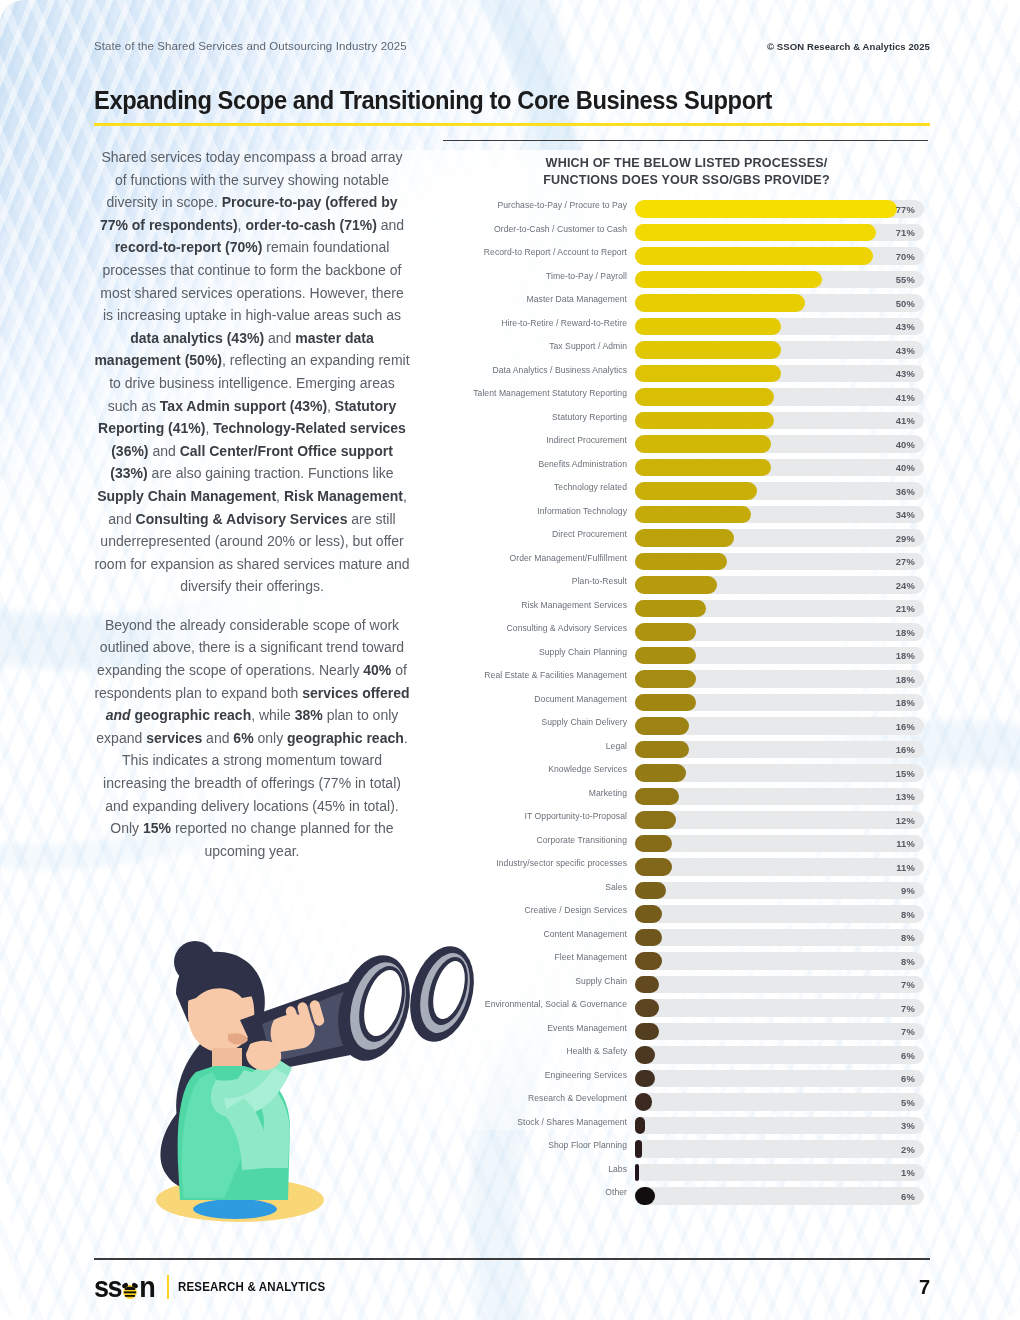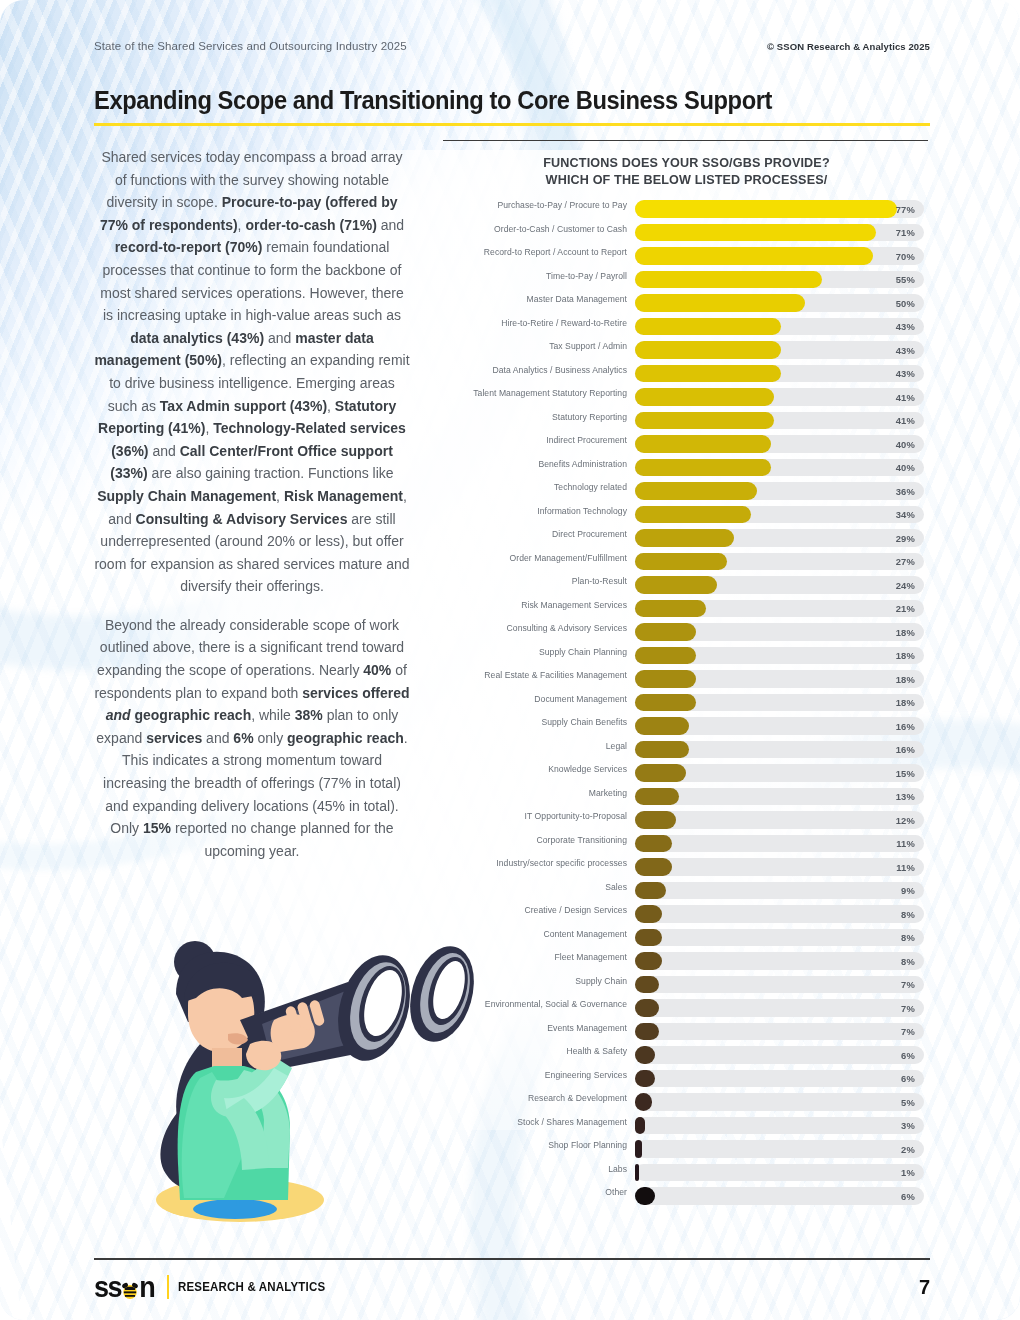--- a/index.html
+++ b/index.html
@@ -372,22 +372,22 @@
 
       <path d="M152 196 C168 210 178 238 176 266 L150 268 C150 244 142 222 130 210 Z" fill="#8fe8c6"></path>
 
       <path d="M158 142 C170 136 184 138 188 148 C192 158 186 166 176 168 C164 170 154 162 154 152 Z" fill="#f7c9a8"></path>
     </svg>
   </div>
 
   <div class="chart-panel">
     <div class="chart-topline"></div>
     <div class="chart-title">
+      <div>WHICH OF THE BELOW LISTED PROCESSES/</div>
       <div>FUNCTIONS DOES YOUR SSO/GBS PROVIDE?</div>
-      <div>WHICH OF THE BELOW LISTED PROCESSES/</div>
     </div>
     <div class="rows" id="chart-rows">
         <div class="row">
           <div class="row-label">Purchase-to-Pay / Procure to Pay</div>
           <div class="track" style="background: rgb(232, 233, 235);">
             <div class="fill" style="width: 90.59%; background: rgb(245, 222, 0);"></div>
             <div class="pct">77%</div>
           </div>
         </div>
         <div class="row">
@@ -531,21 +531,21 @@
           </div>
         </div>
         <div class="row">
           <div class="row-label">Document Management</div>
           <div class="track" style="background: rgb(232, 233, 235);">
             <div class="fill" style="width: 21.18%; background: rgb(161, 135, 18);"></div>
             <div class="pct">18%</div>
           </div>
         </div>
         <div class="row">
-          <div class="row-label">Supply Chain Benefits</div>
+          <div class="row-label">Supply Chain Delivery</div>
           <div class="track" style="background: rgb(232, 233, 235);">
             <div class="fill" style="width: 18.82%; background: rgb(157, 131, 19);"></div>
             <div class="pct">16%</div>
           </div>
         </div>
         <div class="row">
           <div class="row-label">Legal</div>
           <div class="track" style="background: rgb(232, 233, 235);">
             <div class="fill" style="width: 18.82%; background: rgb(153, 127, 20);"></div>
             <div class="pct">16%</div>

